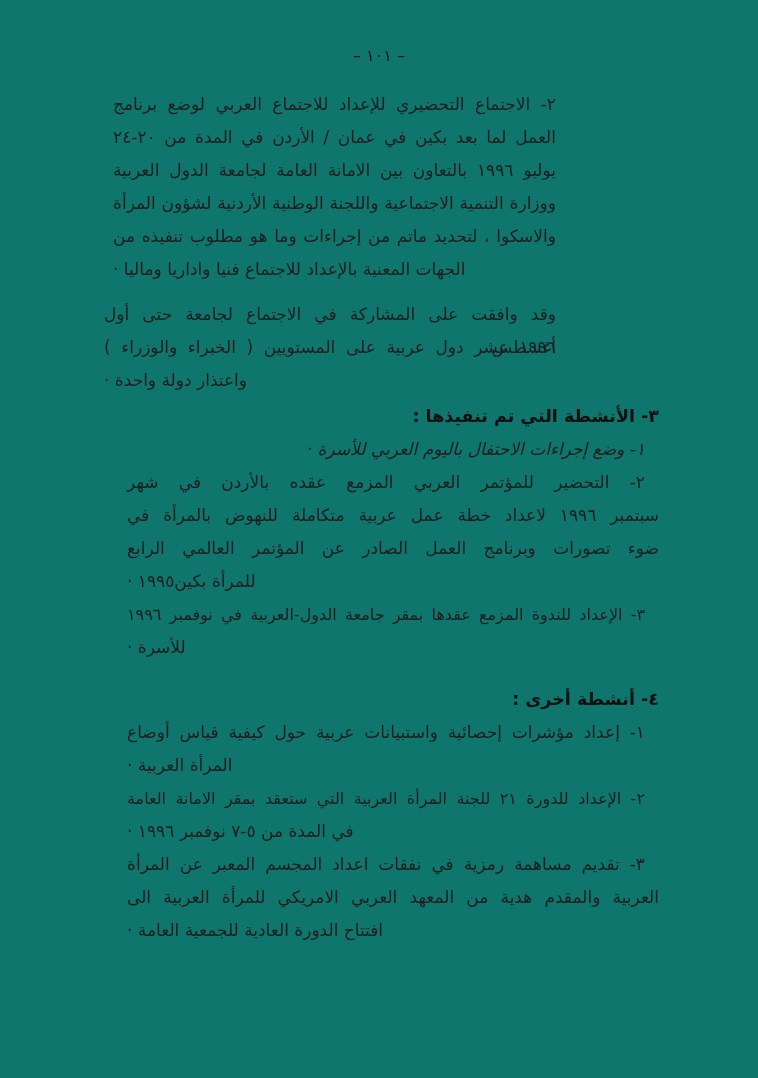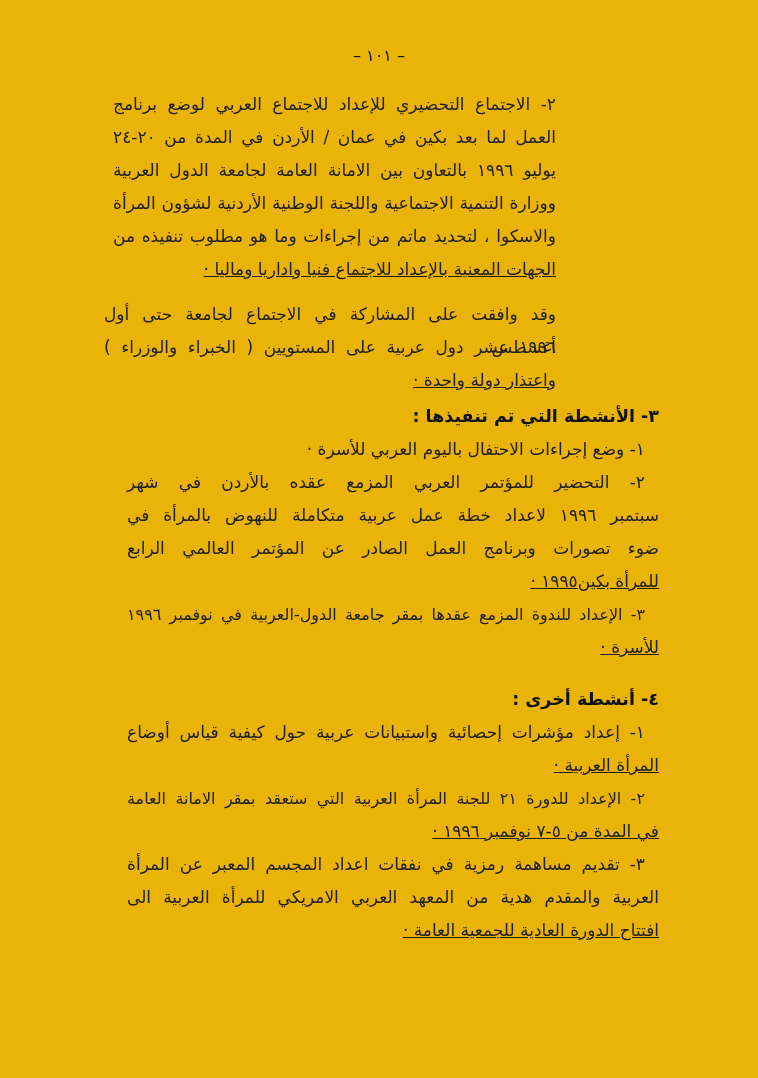--- a/index.html
+++ b/index.html
@@ -1,20 +1,20 @@
 <!DOCTYPE html>
 <html lang="ar" dir="rtl"><head>
 <meta charset="utf-8">
 <style>
   html,body{margin:0;padding:0;background:#e8e8e8;}
   .page{
     position:relative;
     width:758px;height:1078px;
     margin:0 auto;
-    background:#eab308;
+    background:#0f766e;
     font-family:"DejaVu Sans",sans-serif;
     color:#1e1e1e;
     direction:rtl;
     overflow:hidden;
     box-sizing:border-box;
   }
   .pagenum{
     margin-top:46px;
     height:24px;
     text-align:center;
@@ -24,23 +24,23 @@
   }
   .line{
     height:33px;
     line-height:33px;
     font-size:17px;
     white-space:nowrap;
   }
   
   .jf{white-space:normal;text-align:justify;text-align-last:justify;}
   
-  .fl{text-align:right;text-decoration:underline;}
+  .fl{text-align:left;}
   
-  .fr{text-align:right;}
+  .fr{text-align:right;font-style:italic;}
   
   .ind{padding-right:14px;}
   .long{font-size:16px;}
   .paras{margin-right:202px;margin-left:104px;}
   .p1{margin-top:18px;margin-left:9px;}
   .p2{margin-top:12px;}
   .sections{margin-right:99px;margin-left:127px;}
   .heading{
     height:34px;line-height:34px;
     font-size:17.5px;font-weight:bold;color:#101010;

